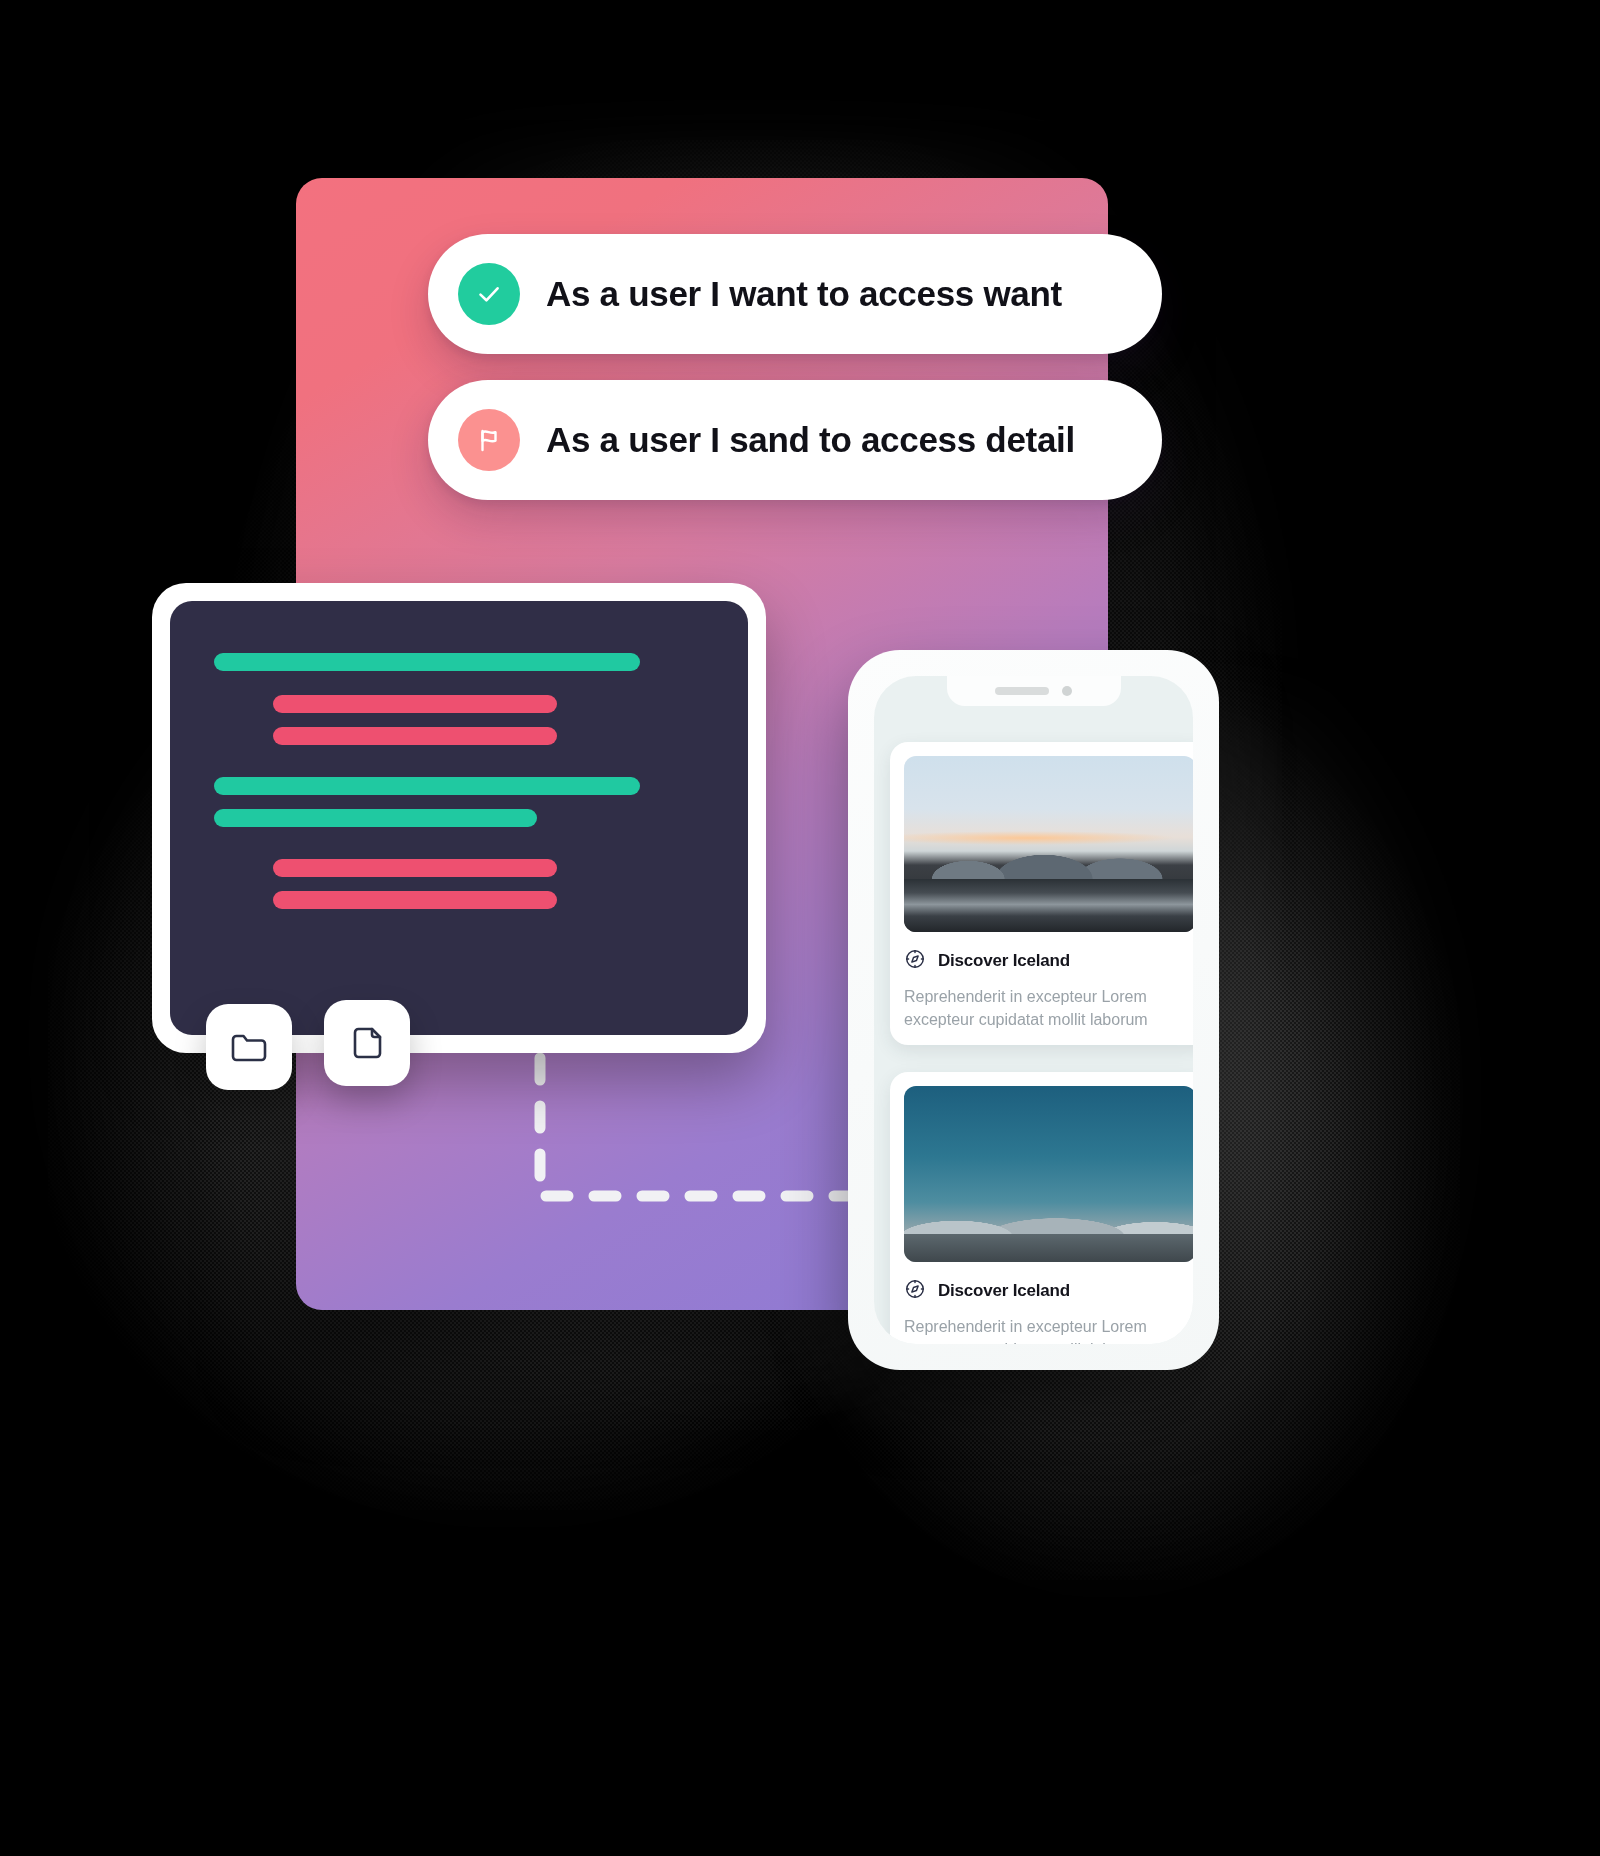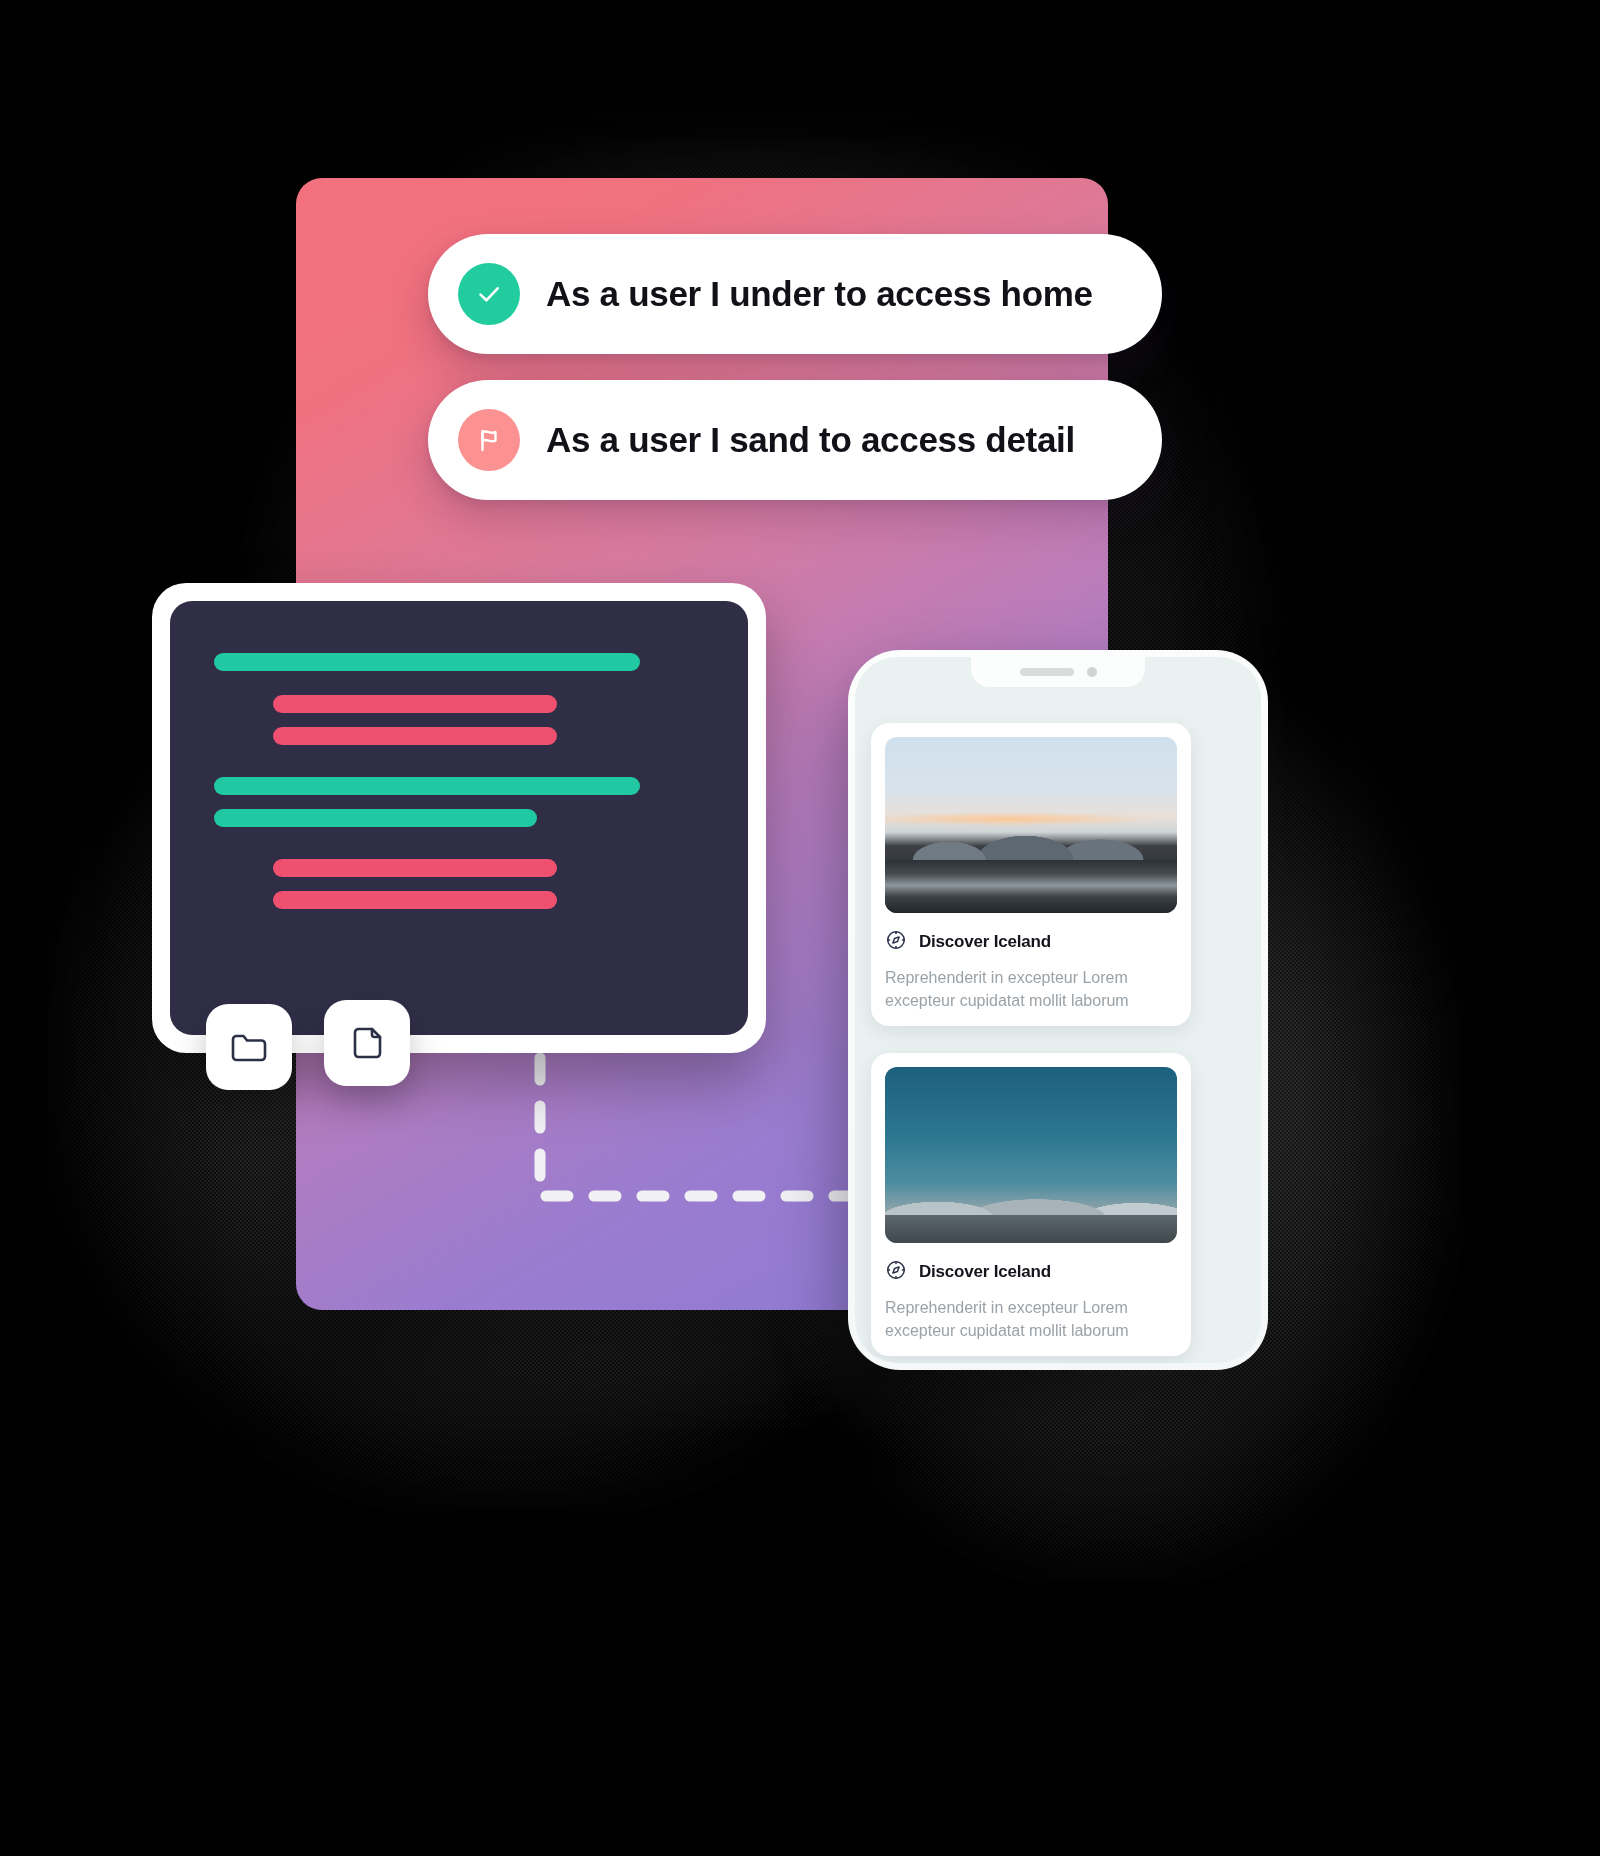--- a/index.html
+++ b/index.html
@@ -80,23 +80,23 @@
   .file-chip {
     position:absolute; width:86px; height:86px; background:#fff; border-radius:22px;
     display:flex; align-items:center; justify-content:center;
     box-shadow:0 16px 32px rgba(0,0,0,.22);
   }
   #chip-folder { left:206px; top:1004px; }
   #chip-file   { left:324px; top:1000px; }
 
   
   #phone {
-    position:absolute; left:848px; top:650px; width:420px; height:720px;
+    position:absolute; left:848px; top:650px; width:371px; height:720px;
     background:linear-gradient(160deg,#fcfdfd 0%,#f4f7f7 100%);
-    border-radius:52px; padding:7px;
+    border-radius:52px; padding:26px;
     box-shadow:0 34px 70px rgba(0,0,0,.38);
   }
   #phone-screen {
     width:100%; height:100%; border-radius:42px; overflow:hidden;
     background:#eaf1f1; position:relative;
   }
   #phone-notch {
     position:absolute; left:50%; transform:translateX(-50%); top:0;
     width:174px; height:30px; background:#fcfdfd;
     border-bottom-left-radius:18px; border-bottom-right-radius:18px;
@@ -157,21 +157,21 @@
   <svg id="dash-connector" viewBox="0 0 812 1132" preserveAspectRatio="none">
     <path d="M 244 880 L 244 1018 L 680 1018" fill="none" stroke="#F1F1F4" stroke-width="11" stroke-linecap="round" stroke-dasharray="22 26"></path>
   </svg>
 
   <div class="story-card" id="story-card-1">
     <div class="story-badge badge-check">
       <svg width="34" height="34" viewBox="0 0 34 34" aria-hidden="true">
         <path d="M8.5 17.6 L14.4 23.3 L25.6 11.3" fill="none" stroke="#ffffff" stroke-width="2.6" stroke-linecap="round" stroke-linejoin="round"></path>
       </svg>
     </div>
-    <div class="story-text" data-bind="story_cards.0.text">As a user I under to access home</div>
+    <div class="story-text" data-bind="story_cards.0.text">As a user I want to access want</div>
   </div>
 
   <div class="story-card" id="story-card-2">
     <div class="story-badge badge-flag">
       <svg width="34" height="34" viewBox="0 0 34 34" aria-hidden="true">
         <path d="M10.5 8 L10.5 27" fill="none" stroke="#ffffff" stroke-width="2.4" stroke-linecap="round"></path>
         <path d="M10.5 9.2 C14.5 6.4, 18.5 11.6, 23.5 9.2 L23.5 17.6 C18.5 20.2, 14.5 15.0, 10.5 17.8 Z" fill="none" stroke="#ffffff" stroke-width="2.4" stroke-linecap="round" stroke-linejoin="round"></path>
       </svg>
     </div>
     <div class="story-text" data-bind="story_cards.1.text">As a user I sand to access detail</div>

